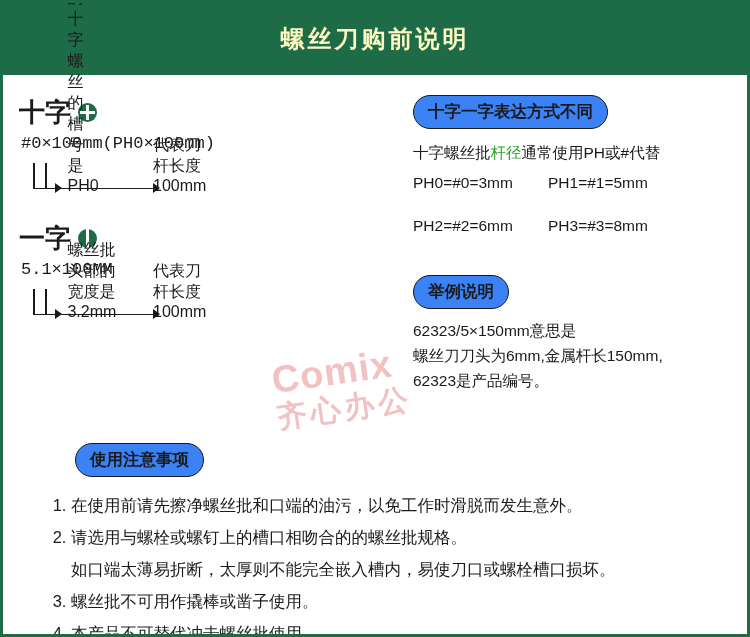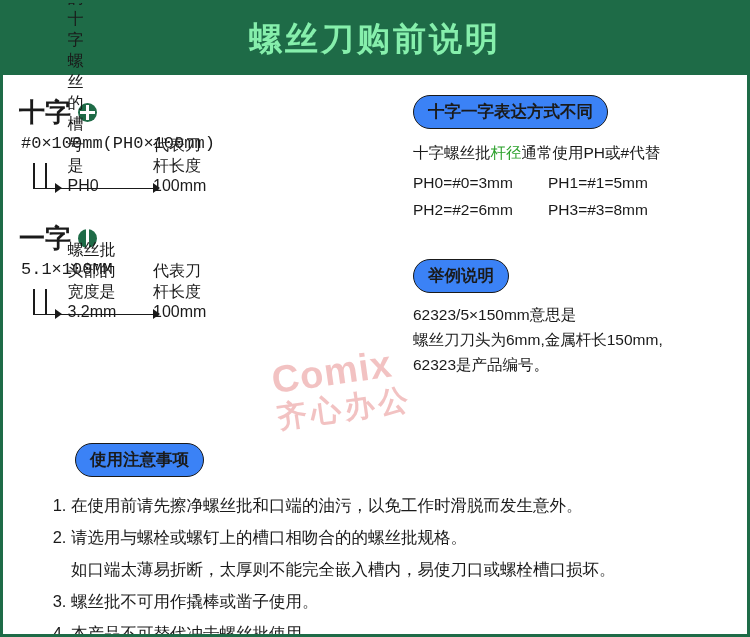--- a/index.html
+++ b/index.html
@@ -24,22 +24,22 @@
     overflow: hidden;
   }
   .header {
     height: 72px;
     background: #1e6b47;
     display: flex;
     align-items: center;
     justify-content: center;
   }
   .header-title {
-    color: #86efac;
-    font-size: 33px;
+    color: #fef9c3;
+    font-size: 24px;
     font-weight: bold;
     letter-spacing: 3px;
   }
   .body-area {
     position: relative;
     padding: 0;
     height: 559px;
   }
 
   
@@ -190,21 +190,21 @@
     font-size: 15.5px;
     margin-top: 12px;
     line-height: 1.5;
   }
   .hl {
     color: #2aa02a;
   }
   .ph-grid {
     display: grid;
     grid-template-columns: 135px 135px;
-    row-gap: 9px;
+    row-gap: 25px;
     margin-top: 10px;
     font-size: 15.5px;
     font-family: "Liberation Sans", sans-serif;
   }
   .example-block {
     margin-top: 40px;
   }
   .example-text {
     font-size: 15.5px;
     line-height: 1.6;

